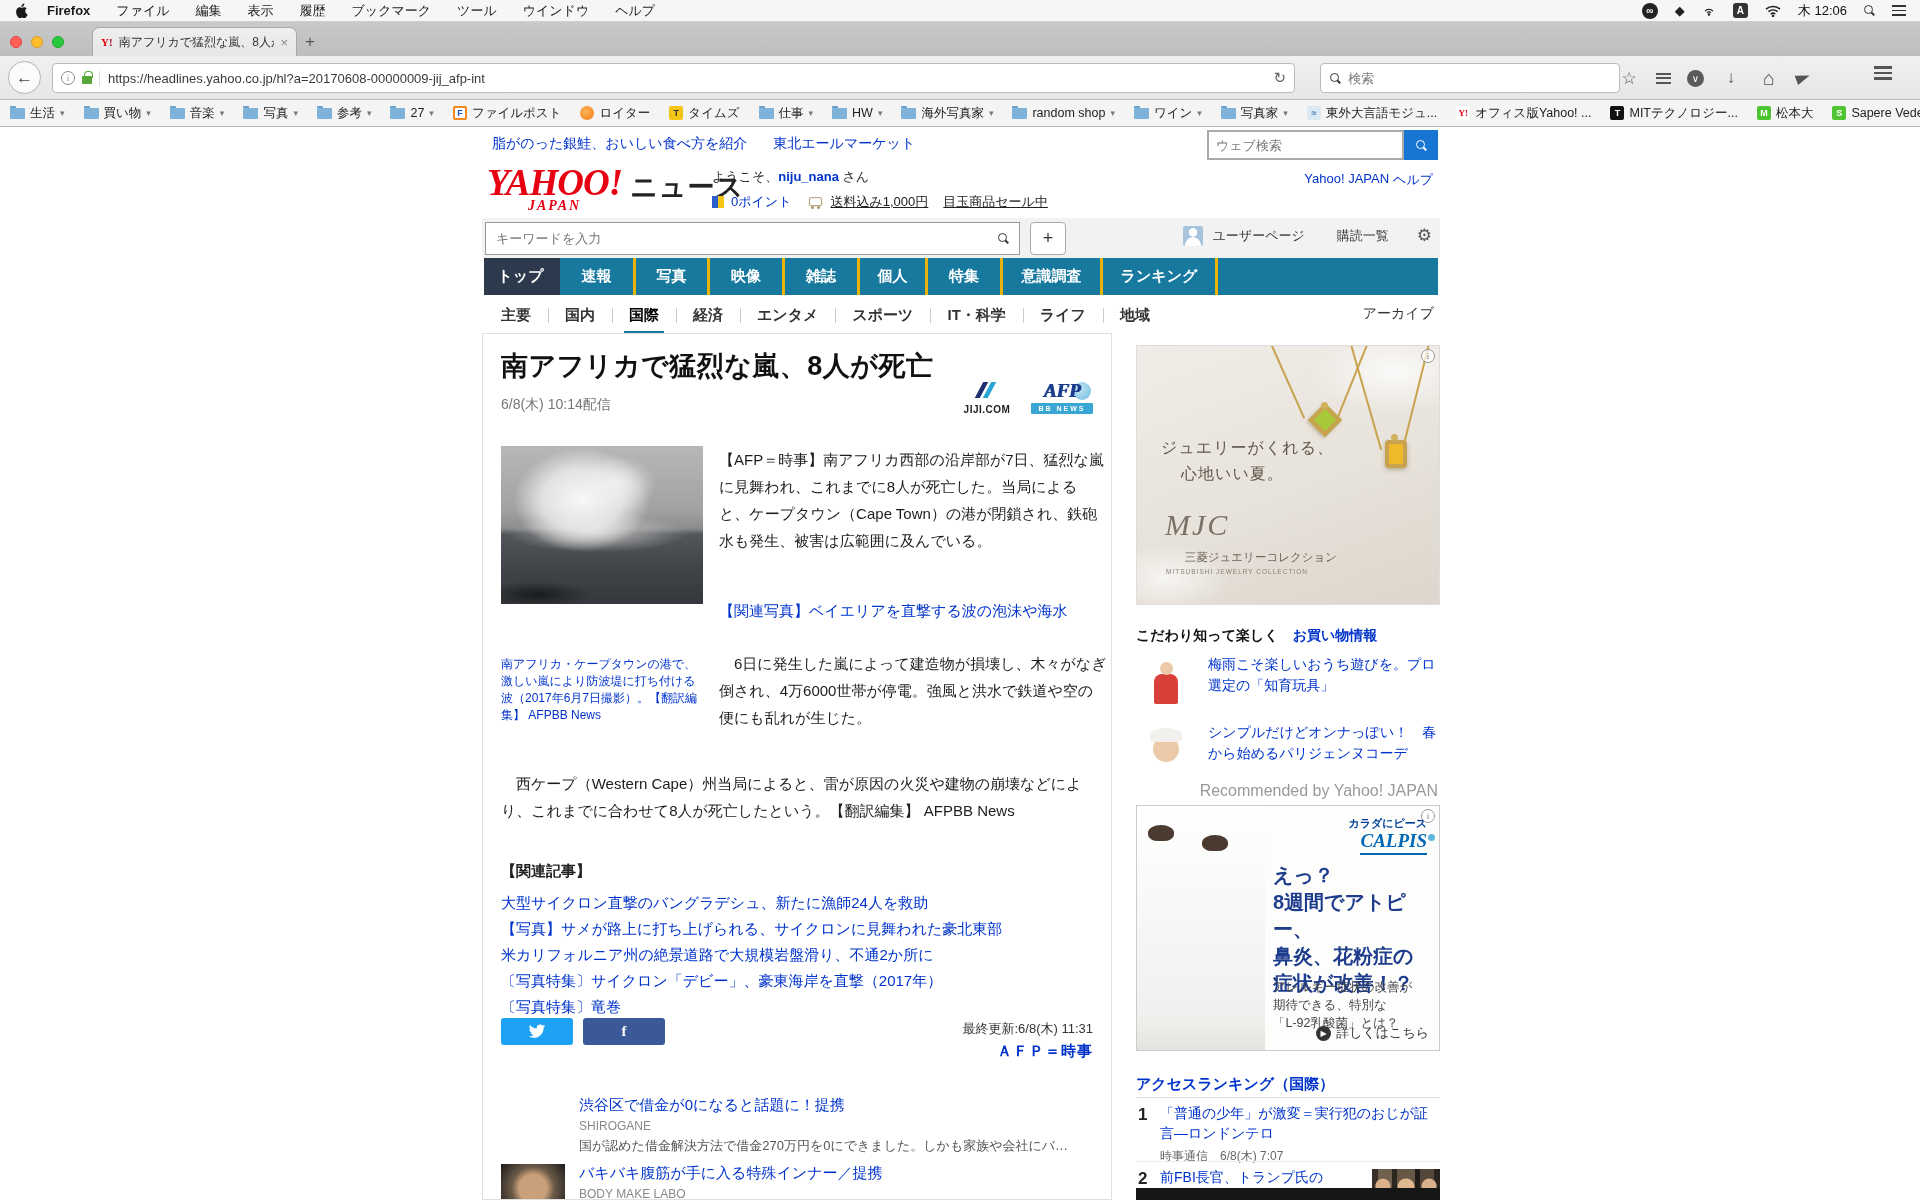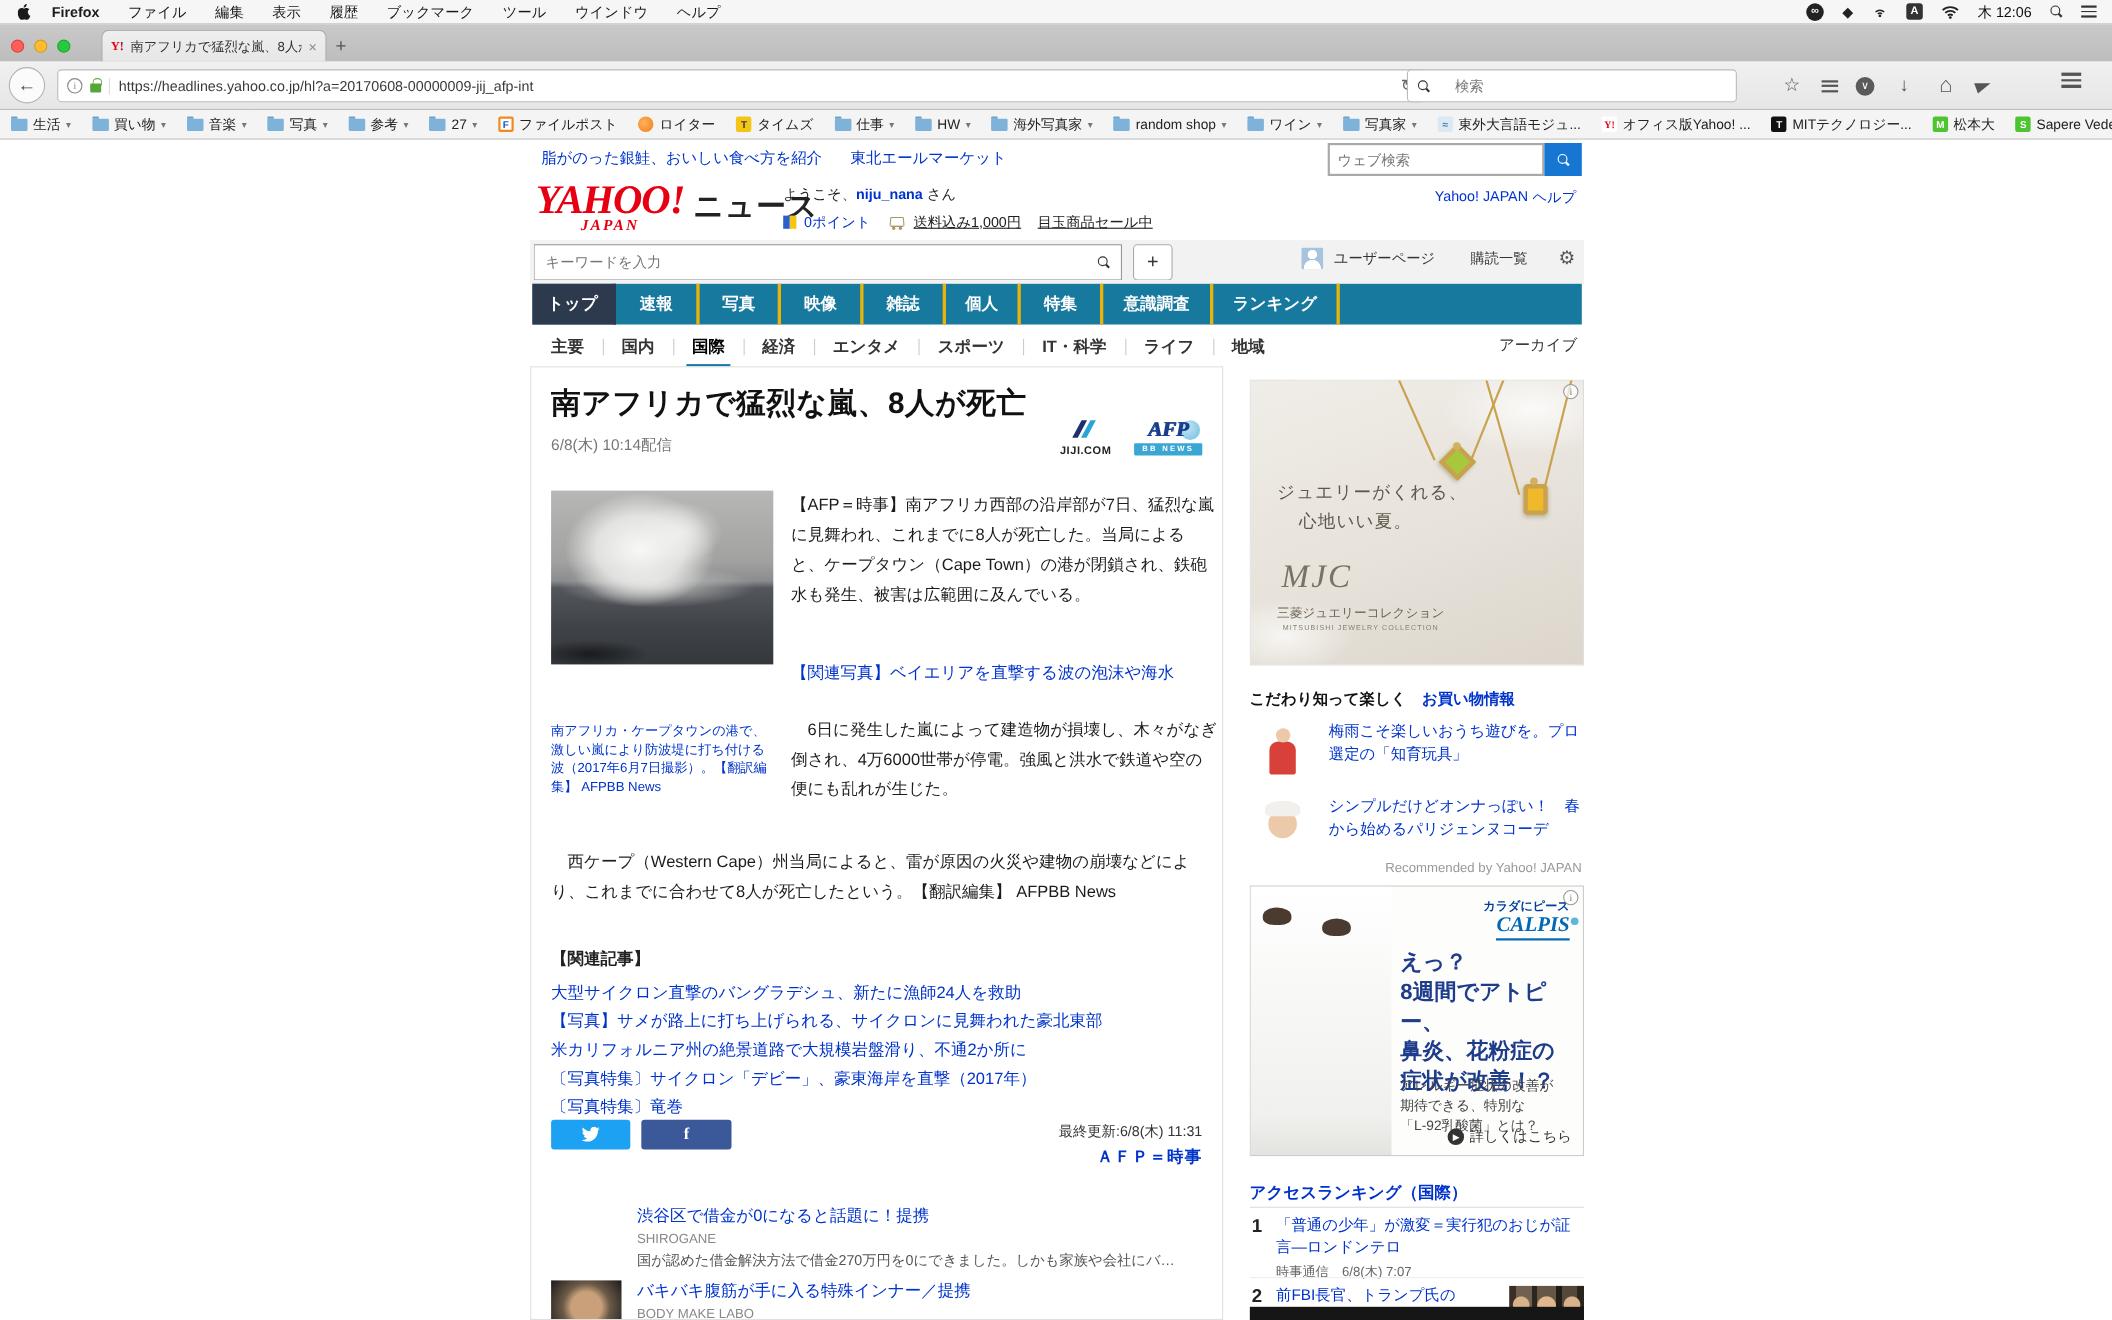--- a/index.html
+++ b/index.html
@@ -46,22 +46,22 @@
              border:1px solid #b3b3b3; display:flex; align-items:center; justify-content:center; font-size:17px; color:#444; }
   .urlfield { position:absolute; left:52px; top:7px; width:1243px; height:30px; background:#fff; border:1px solid #bbb;
               border-radius:4px; display:flex; align-items:center; padding:0 8px; gap:7px; }
   .info-i { width:14px; height:14px; border-radius:50%; border:1px solid #888; color:#888; font-size:9px;
             font-family:"Liberation Serif",serif; display:inline-flex; align-items:center; justify-content:center; flex-shrink:0;}
   .lock { position:relative; width:10px; height:8px; background:#57a639; border-radius:1px; margin-top:4px; flex-shrink:0;}
   .lock::before { content:''; position:absolute; left:1.5px; top:-5px; width:7px; height:6px; border:1.6px solid #57a639;
                   border-bottom:none; border-radius:4px 4px 0 0; }
   .urltext { font-size:13px; color:#3a3a3a; border-left:1px solid #ddd; padding-left:8px; flex:1; white-space:nowrap; overflow:hidden;}
   .reload { color:#666; font-size:15px; }
-  .searchfield { position:absolute; left:1279px; top:7px; width:300px; height:30px; background:#fff; border:1px solid #bbb;
-                 border-radius:4px; display:flex; align-items:center; padding:0 9px; gap:24px; }
+  .searchfield { position:absolute; left:1320px; top:7px; width:300px; height:30px; background:#fff; border:1px solid #bbb;
+                 border-radius:4px; display:flex; align-items:center; padding:0 9px; gap:8px; }
   .searchfield input, .wsearch input, .kwsearch input { border:none; outline:none; font-size:13px; color:#333; width:100%;
                  font-family:"Liberation Sans",sans-serif; background:transparent;}
   .tbicons { position:absolute; left:1618px; top:7px; display:flex; align-items:center; gap:16px; height:30px; color:#555; }
   .tbicons .ic { font-size:17px; color:#555; display:inline-flex; align-items:center; justify-content:center; width:22px; }
   .pocketic { width:17px; height:17px; border-radius:50%; background:#5a5a5a; color:#fff; font-size:10px;
               display:inline-flex; align-items:center; justify-content:center; }
   .listic { display:inline-flex; flex-direction:column; gap:2.5px; }
   .listic i { width:15px; height:2px; background:#555; }
   .sendic { width:0; height:0; border-left:14px solid #555; border-top:5px solid transparent; border-bottom:5px solid transparent;
             transform:rotate(-20deg); }
@@ -189,38 +189,38 @@
   .sidebar { position:absolute; left:654px; top:218px; width:304px; height:855px; overflow:hidden; }
   .adinfo { position:absolute; right:4px; top:3px; width:14px; height:14px; border-radius:50%; border:1px solid #999; color:#777;
             font-size:9px; font-family:"Liberation Serif",serif; display:flex; align-items:center; justify-content:center; background:rgba(255,255,255,.7); z-index:5;}
   .jewelad { position:absolute; left:0; top:0; width:304px; height:260px; border:1px solid #ddd; cursor:pointer; overflow:hidden;
      background:
        radial-gradient(ellipse 120px 60px at 85% 10%, rgba(255,255,255,.8), rgba(255,255,255,0) 70%),
        radial-gradient(ellipse 90px 50px at 10% 90%, rgba(255,255,255,.7), rgba(255,255,255,0) 70%),
        linear-gradient(160deg,#f0ede8 0%,#e7e2da 55%,#dcd6cc 100%); }
   .jw-line { position:absolute; font-size:16px; color:#5f574b; letter-spacing:1px; }
   .jw-mjc { position:absolute; left:28px; top:162px; font-family:"Liberation Serif",serif; font-style:italic; font-size:30px; color:#7a7268; letter-spacing:2px;}
-  .jw-brand { position:absolute; left:0; top:204px; width:200px; text-align:center; font-size:11.5px; color:#6b6257; }
+  .jw-brand { position:absolute; left:0; top:204px; width:200px; text-align:right; font-size:11.5px; color:#6b6257; }
   .jw-brand-en { position:absolute; left:0; top:222px; width:200px; text-align:center; font-size:6.5px; letter-spacing:1px; color:#8a8276; }
   .chain { position:absolute; width:1.5px; background:#c8a24e; }
   .gem1 { position:absolute; left:176px; top:62px; width:24px; height:24px; background:#a8c83c; border:4px solid #c8a24e; transform:rotate(45deg); box-shadow:0 2px 4px rgba(120,100,50,.4);}
   .gem2 { position:absolute; left:248px; top:94px; width:22px; height:28px; background:#f0b92c; border:4px solid #c8a24e; border-radius:4px; box-shadow:0 2px 4px rgba(120,100,50,.4);}
   .bead { position:absolute; width:7px; height:7px; border-radius:50%; background:#d3b060; }
 
   .shophdr { position:absolute; left:0; top:282px; font-size:14px; font-weight:bold; color:#111; }
   .shopitem { position:absolute; left:0; width:304px; height:62px; cursor:pointer; }
   .sthumb { position:absolute; left:0; top:0; width:60px; height:60px; }
   .st1 { background:linear-gradient(#f3e9e2,#e6d5c8); position:relative; overflow:hidden;}
   .st1::before{ content:''; position:absolute; left:18px; top:22px; width:24px; height:30px; background:#d8403a; border-radius:8px 8px 2px 2px;}
   .st1::after{ content:''; position:absolute; left:24px; top:10px; width:13px; height:13px; border-radius:50%; background:#ecc9a8;}
   .st2 { background:#2e7f8e; position:relative; overflow:hidden;}
   .st2::before{ content:''; position:absolute; left:17px; top:16px; width:26px; height:26px; border-radius:50%; background:#ecc9a8;}
   .st2::after{ content:''; position:absolute; left:14px; top:8px; width:32px; height:14px; border-radius:50% 50% 20% 20%; background:#f2f0ec;}
   .shopitem .stext { margin-left:72px; font-size:14px; line-height:21px; padding-top:2px; display:block;}
-  .recline { position:absolute; right:2px; top:437px; font-size:12px; color:#999; }
+  .recline { position:absolute; right:2px; top:437px; font-size:16px; color:#999; }
 
   .calpisad { position:absolute; left:0; top:460px; width:304px; height:246px; border:1px solid #ccc; background:#fdfdfc; cursor:pointer; overflow:hidden;}
   .cp-figs { position:absolute; left:0; top:0; width:128px; height:246px; background:linear-gradient(#ffffff,#f0f0ee 85%,#e2e2de); }
   .cp-fig { position:absolute; width:44px; }
   .cp-fig .head { width:20px; height:22px; border-radius:50%; background:#d9b596; margin:0 auto; position:relative;}
   .cp-fig .head::before { content:''; position:absolute; left:-3px; top:-5px; width:26px; height:16px; border-radius:50% 50% 40% 40%; background:#4a3a30;}
   .cp-fig .dress { width:44px; height:120px; background:linear-gradient(#e3e3df,#d4d4d0); border-radius:10px 10px 14px 14px; margin-top:3px;}
   .cp-fig .legs { width:26px; height:38px; margin:0 auto; background:linear-gradient(90deg,#d9b596 42%,#fff 42% 58%,#d9b596 58%);}
   .cp-tag { position:absolute; right:12px; top:10px; font-size:11px; color:#004098; font-weight:bold;}
   .cp-logo { position:absolute; right:12px; top:24px; font-family:"Liberation Serif",serif; font-style:italic; font-weight:bold;

